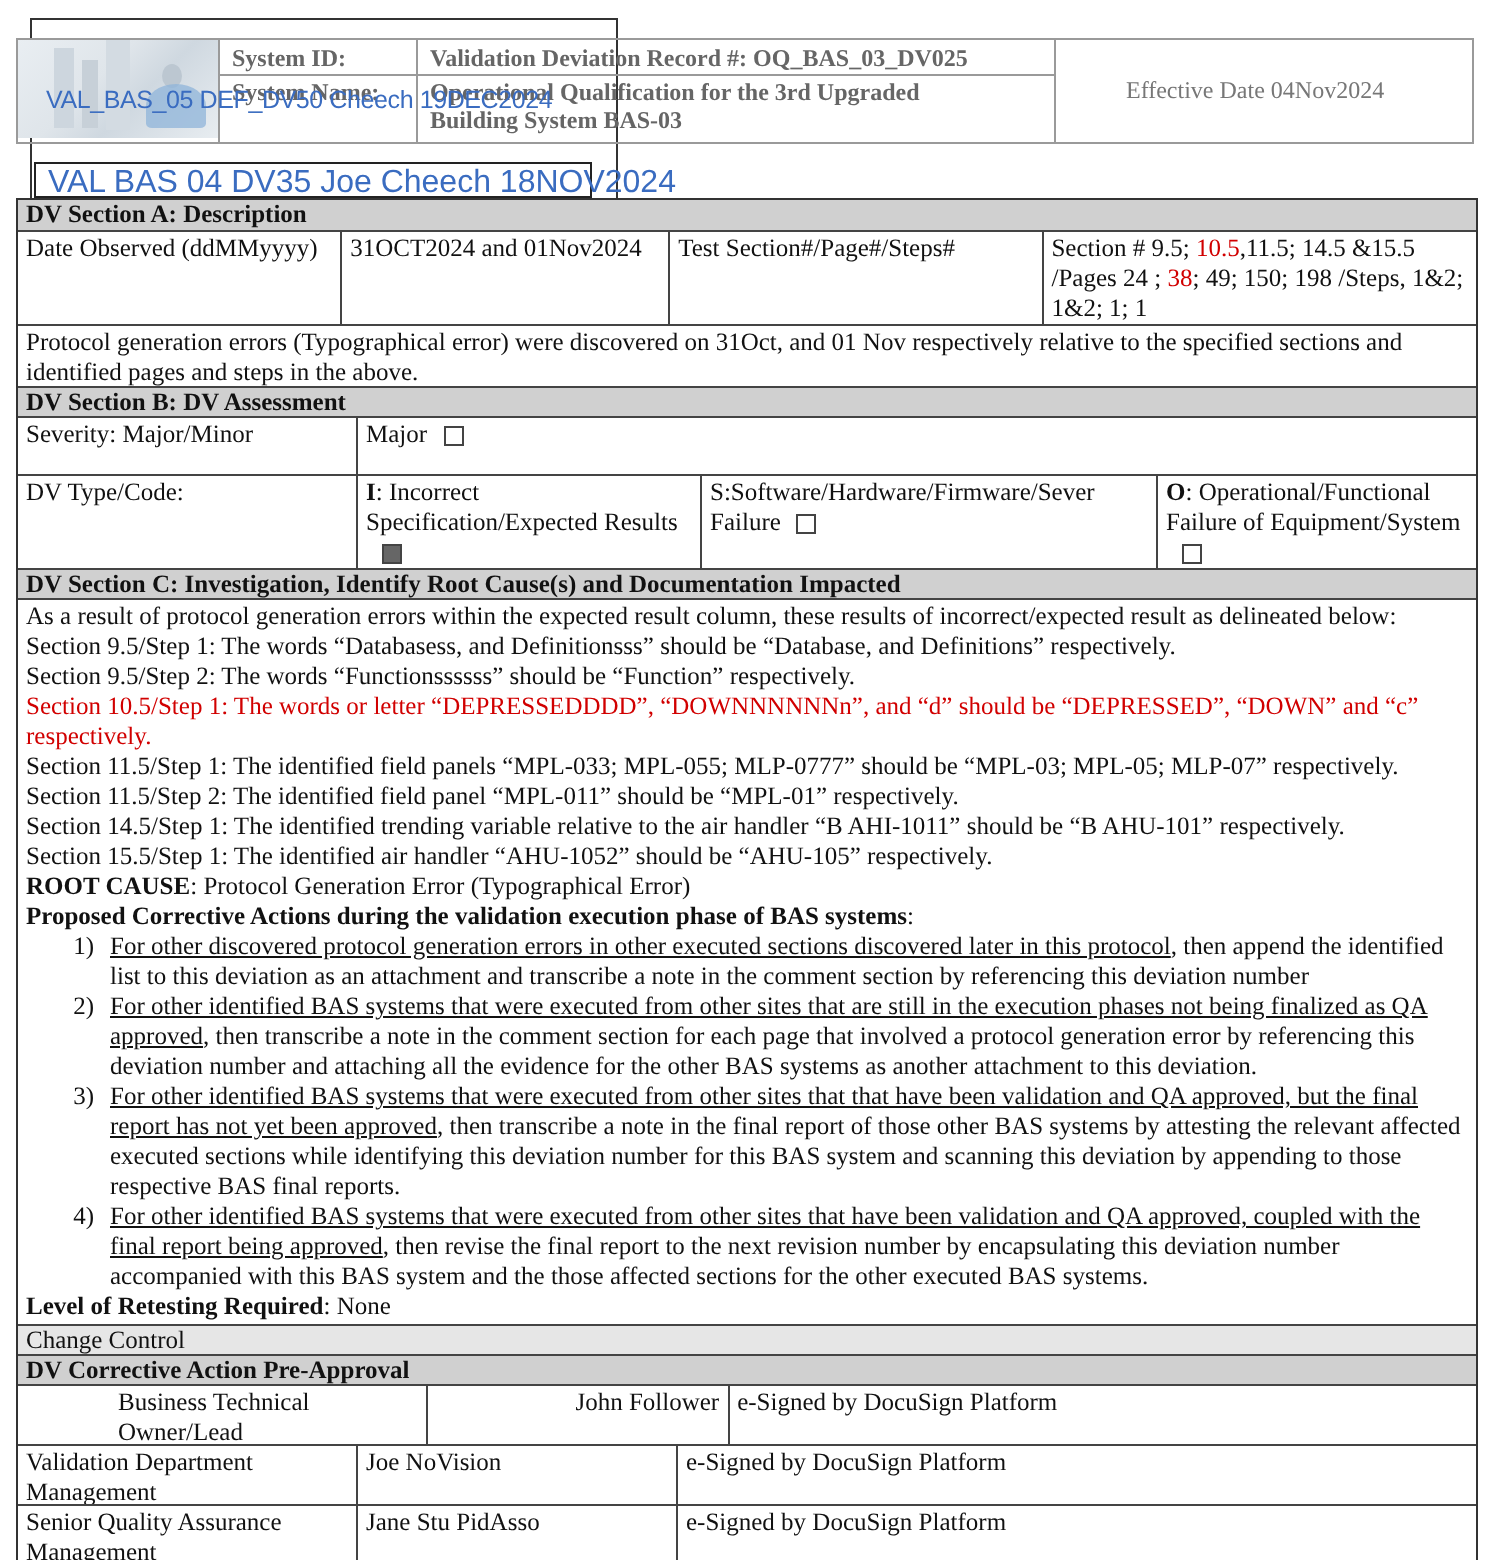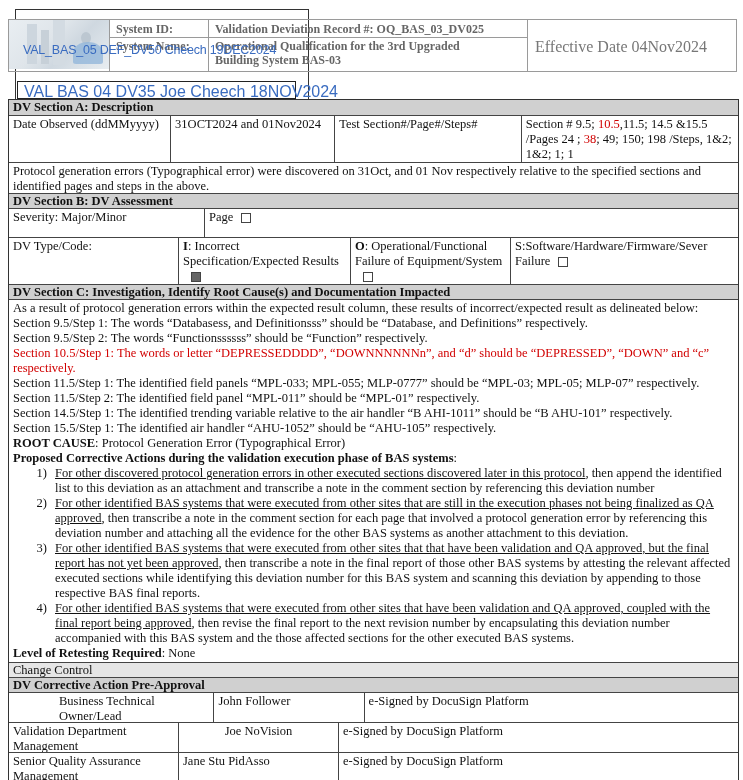--- a/index.html
+++ b/index.html
@@ -15,21 +15,21 @@
   .hdr-logo .fig { position:absolute; left:64px; top:22px; width:30px; height:22px; border-radius:50% 50% 10% 10%; background:#8fb4d9; opacity:.75; }
   .hdr-logo .head { position:absolute; left:72px; top:12px; width:10px; height:12px; border-radius:50%; background:#bcc7d1; }
 
   .hdr-cell { position:absolute; font-size:12px; color:#666; font-weight:bold; }
   .hdr-vline { position:absolute; background:#9a9a9a; width:1px; }
   .hdr-hline { position:absolute; background:#9a9a9a; height:1px; }
   .sysid { left:116px; top:22px; }
   .sysname { left:116px; top:39px; }
   .dvrec { left:215px; top:22px; }
   .opqual { left:215px; top:39px; line-height:14px; }
-  .effdate { left:535px; top:38px; font-weight:normal; color:#777; font-size:16px; }
+  .effdate { left:563px; top:38px; font-weight:normal; color:#777; font-size:12px; }
 
   .stamp1 { position:absolute; left:23px; top:43px; font-family:"Liberation Sans", sans-serif; font-size:12.5px; color:#3a6cc0; letter-spacing:-0.2px; }
   .stamp2-box { position:absolute; left:17px; top:81px; width:277px; height:16px; border:1.5px solid #222; }
   .stamp2 { position:absolute; left:24px; top:83px; font-family:"Liberation Sans", sans-serif; font-size:16px; color:#3a6cc0; }
 
   
   .form { position:absolute; left:8px; top:99px; width:729px; border:1.5px solid #333; border-bottom:none; }
   .row { position:relative; border-top:1px solid #444; box-sizing:border-box; }
   .row:first-child { border-top:none; }
   .sec { background:#d0d0d0; font-weight:bold; font-size:12.5px; padding:0 0 0 4px; height:15px; line-height:15px; }
@@ -83,36 +83,36 @@
     <div class="cell" style="width:169px;">Date Observed (ddMMyyyy)</div>
     <div class="cell" style="width:172px;">31OCT2024 and 01Nov2024</div>
     <div class="cell" style="width:160px;">Test Section#/Page#/Steps#</div>
     <div class="cell" style="width:228px;margin-left:34px;">
       <span>Section # 9.5; </span><span class="red">10.5</span><span>,11.5; 14.5 &amp;15.5 /Pages 24 ; </span><span class="red">38</span><span>; 49; 150; 198 /Steps, 1&amp;2; 1&amp;2; 1; 1</span>
     </div>
   </div>
   <div class="row para" style="height:31px;">Protocol generation errors (Typographical error) were discovered on 31Oct, and 01 Nov respectively relative to the specified sections and identified pages and steps in the above.</div>
 
   <div class="row sec">DV Section B: DV Assessment</div>
-  <div class="row cells" style="height:29px;gap:26px;">
+  <div class="row cells" style="height:29px;">
     <div class="cell" style="width:169px;">Severity: Major/Minor</div>
     <div class="cell" style="width:172px;">
-      <span>Page</span><span class="chk" id="chk-major"></span>
+      <span>Major</span><span class="chk" id="chk-major"></span>
     </div>
   </div>
   <div class="row cells" style="height:47px;">
     <div class="cell" style="width:169px;">DV Type/Code:</div>
     <div class="cell" style="width:172px;">
       <b>I</b><span>: Incorrect Specification/Expected Results</span><span class="chk on" id="chk-i"></span>
     </div>
+    <div class="cell" style="width:228px;">
+      <span>S:Software/Hardware/Firmware/Sever Failure</span><span class="chk" id="chk-s"></span>
+    </div>
     <div class="cell" style="width:160px;">
       <b>O</b><span>: Operational/Functional Failure of Equipment/System</span><span class="chk" id="chk-o"></span>
-    </div>
-    <div class="cell" style="width:228px;">
-      <span>S:Software/Hardware/Firmware/Sever Failure</span><span class="chk" id="chk-s"></span>
     </div>
   </div>
 
   <div class="row sec">DV Section C: Investigation, Identify Root Cause(s) and Documentation Impacted</div>
   <div class="row para" style="padding-top:1px;">
     <p>As a result of protocol generation errors within the expected result column, these results of incorrect/expected result as delineated below:</p>
     <p class="finding">Section 9.5/Step 1: The words “Databasess, and Definitionsss” should be “Database, and Definitions” respectively.</p>
     <p class="finding">Section 9.5/Step 2: The words “Functionssssss” should be “Function” respectively.</p>
     <p class="finding red">Section 10.5/Step 1: The words or letter “DEPRESSEDDDD”, “DOWNNNNNNn”, and “d” should be “DEPRESSED”, “DOWN” and “c” respectively.</p>
     <p class="finding">Section 11.5/Step 1: The identified field panels “MPL-033; MPL-055; MLP-0777” should be “MPL-03; MPL-05; MLP-07” respectively.</p>
@@ -139,26 +139,26 @@
     </div>
     <p><b>Level of Retesting Required</b><span>: None</span></p>
   </div>
   <div class="row para grey-row" style="height:15px;padding-top:0;">
     <span style="display:inline-block;width:118px;">Change Control Needed:</span><span><span>YES</span><span class="chk" id="chk-yes"></span></span><span style="display:inline-block;width:109px;"></span><span><span>NO</span><span class="chk on" id="chk-no"></span></span>
   </div>
 
   <div class="row sec">DV Corrective Action Pre-Approval</div>
   <div class="row cells" style="height:30px;">
     <div class="cell" style="width:169px;margin-left:46px;">Business Technical Owner/Lead</div>
-    <div class="cell" style="width:160px;">John Follower</div>
+    <div class="cell" style="width:160px;text-align:right;">John Follower</div>
     <div class="cell" style="width:400px;">e-Signed by DocuSign Platform</div>
   </div>
   <div class="row cells" style="height:30px;">
     <div class="cell" style="width:169px;">Validation Department Management</div>
-    <div class="cell" style="width:160px;text-align:center;">Joe NoVision</div>
+    <div class="cell" style="width:160px;">Joe NoVision</div>
     <div class="cell" style="width:400px;">e-Signed by DocuSign Platform</div>
   </div>
   <div class="row cells" style="height:30px;">
     <div class="cell" style="width:169px;">Senior Quality Assurance Management</div>
     <div class="cell" style="width:160px;">Jane Stu PidAsso</div>
     <div class="cell" style="width:400px;">e-Signed by DocuSign Platform</div>
   </div>
 
 </div>
 

